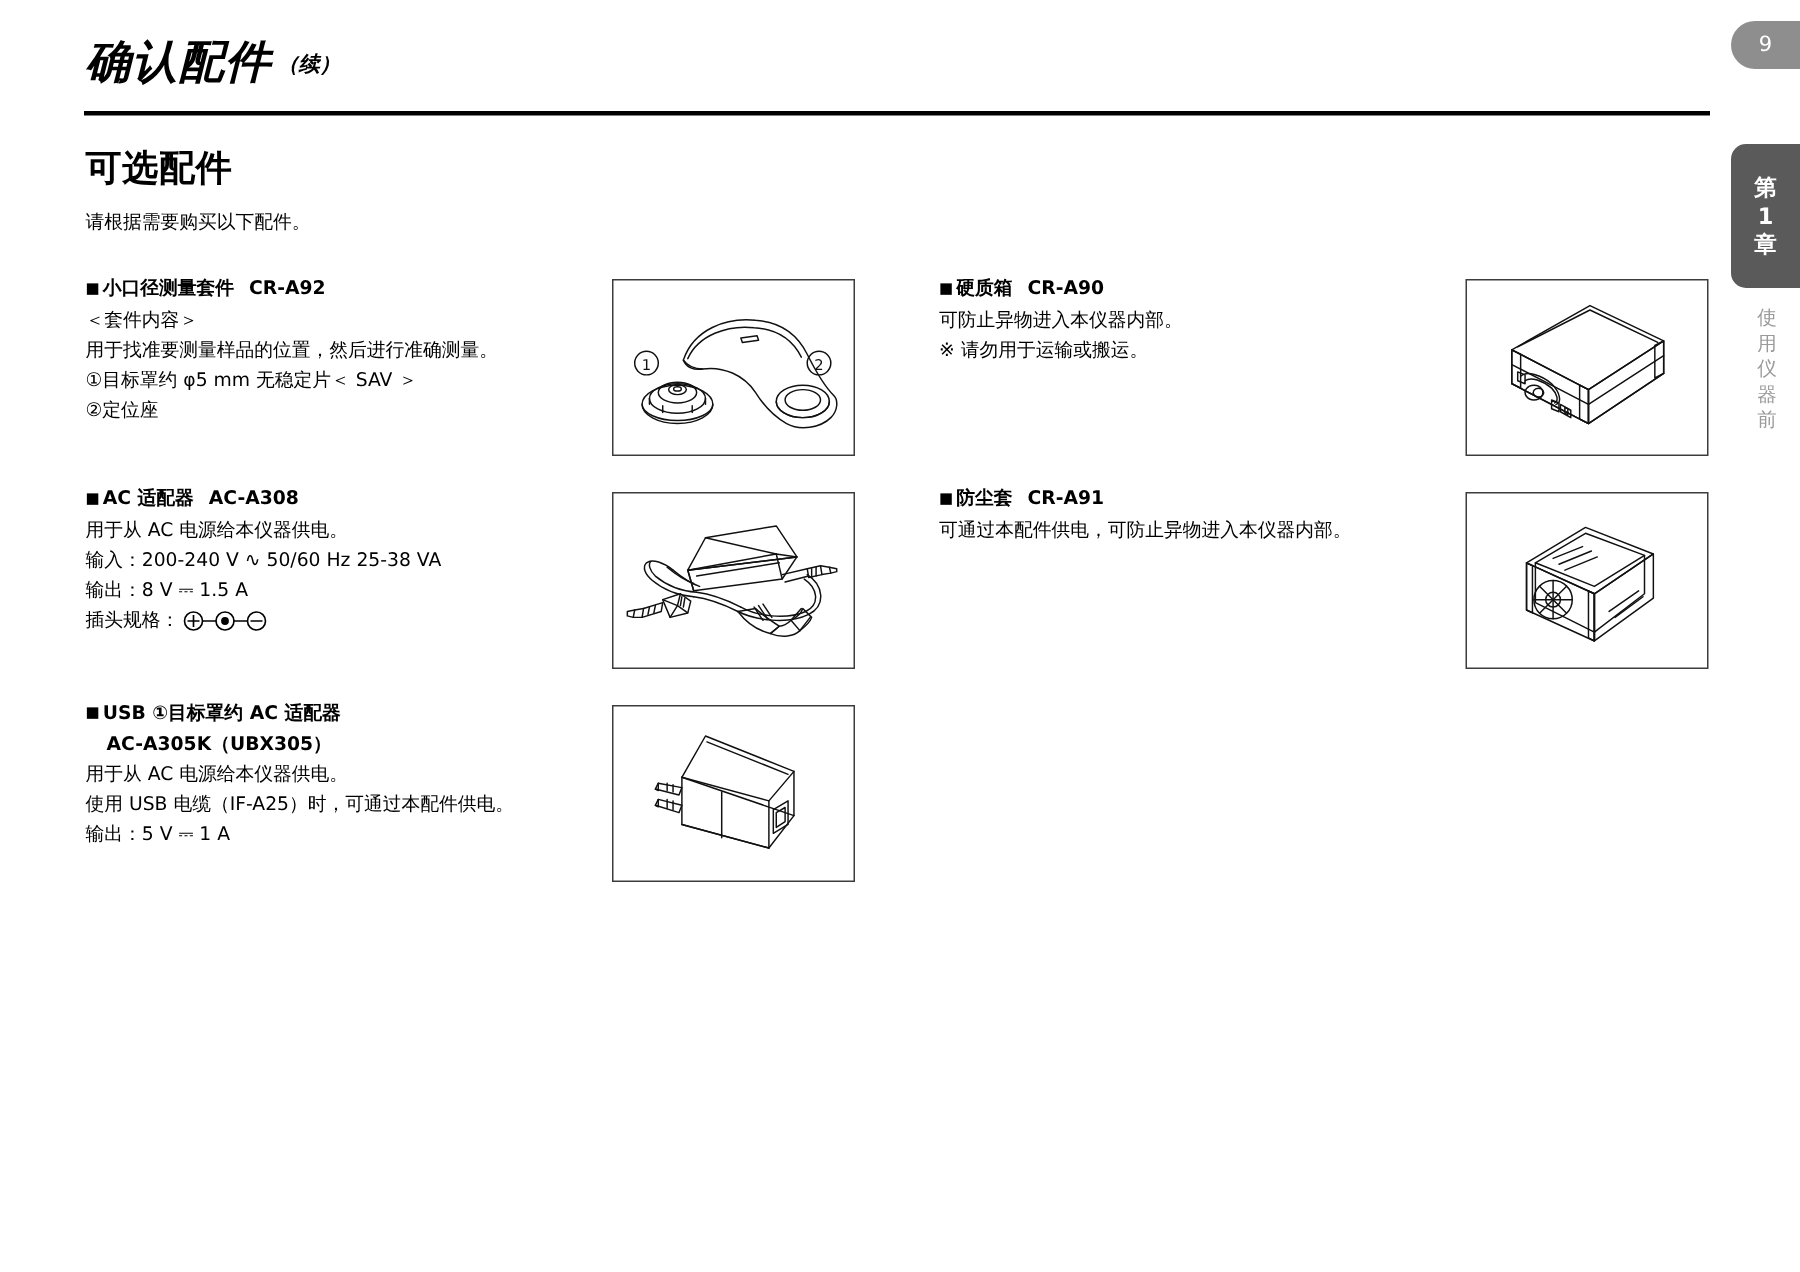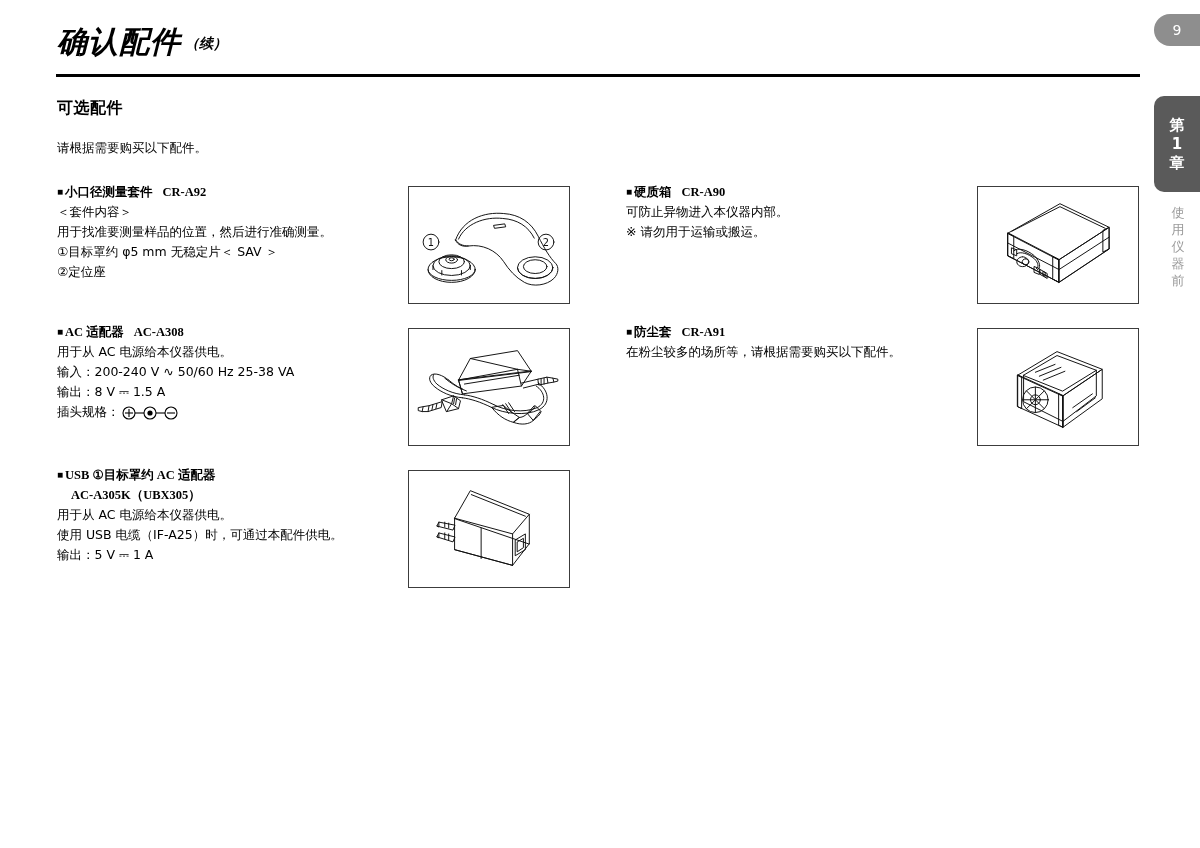--- a/index.html
+++ b/index.html
@@ -43,21 +43,21 @@
     width: 1084px;
     height: 3px;
     background: #000000;
   }
 
   
   .section-title {
     position: absolute;
     left: 57px;
     top: 100px;
-    font-size: 16px;
+    font-size: 24px;
     font-weight: bold;
     letter-spacing: 0.5px;
     line-height: 1;
   }
   .section-lead {
     position: absolute;
     left: 57px;
     top: 142px;
     font-size: 12.5px;
     line-height: 1;
@@ -65,21 +65,20 @@
 
   
   .acc-text {
     position: absolute;
     font-size: 12.5px;
     line-height: 20px;
   }
   .acc-head {
     font-weight: bold;
     white-space: nowrap;
-    font-family: Liberation Serif, serif;
   }
   .acc-head .sq {
     font-size: 10px;
     vertical-align: 1px;
     margin-right: 2px;
   }
   .acc-head .gap {
     display: inline-block;
     width: 10px;
   }
@@ -359,21 +358,21 @@
 
     <path d="M45 71 a6 5 0 1 0 0.1 0"></path>
     <path d="M48 73 a3.5 3 0 1 0 0.1 0"></path>
     <path d="M63 84 L70 88 L70 93 L63 89 Z"></path>
     <path d="M66 86 L68 87 L68 91 L66 90 Z"></path>
   </svg>
 </div>
 
 <div class="acc-text" style="left:626px; top:322px;">
   <div class="acc-head"><span class="sq">■</span><span>防尘套</span><span class="gap"></span><span>CR-A91</span></div>
-  <div class="acc-line">在粉尘较多的场所等，请根据需要购买以下配件。</div>
+  <div class="acc-line">可通过本配件供电，可防止异物进入本仪器内部。</div>
 </div>
 
 <div class="figure" style="left:977px; top:328px; width:162px; height:118px;">
   <svg viewBox="0 0 162 118" xmlns="http://www.w3.org/2000/svg" fill="none" stroke="#111" stroke-width="1" stroke-linejoin="round" stroke-linecap="round">
 
     <path d="M40 47 L80 23 L126 41 L86 68 Z"></path>
 
     <path d="M46 47 L80 27 L120 42 L86 63 Z"></path>
 
     <path d="M40 47 L40 79 L86 100 L86 68 Z"></path>

